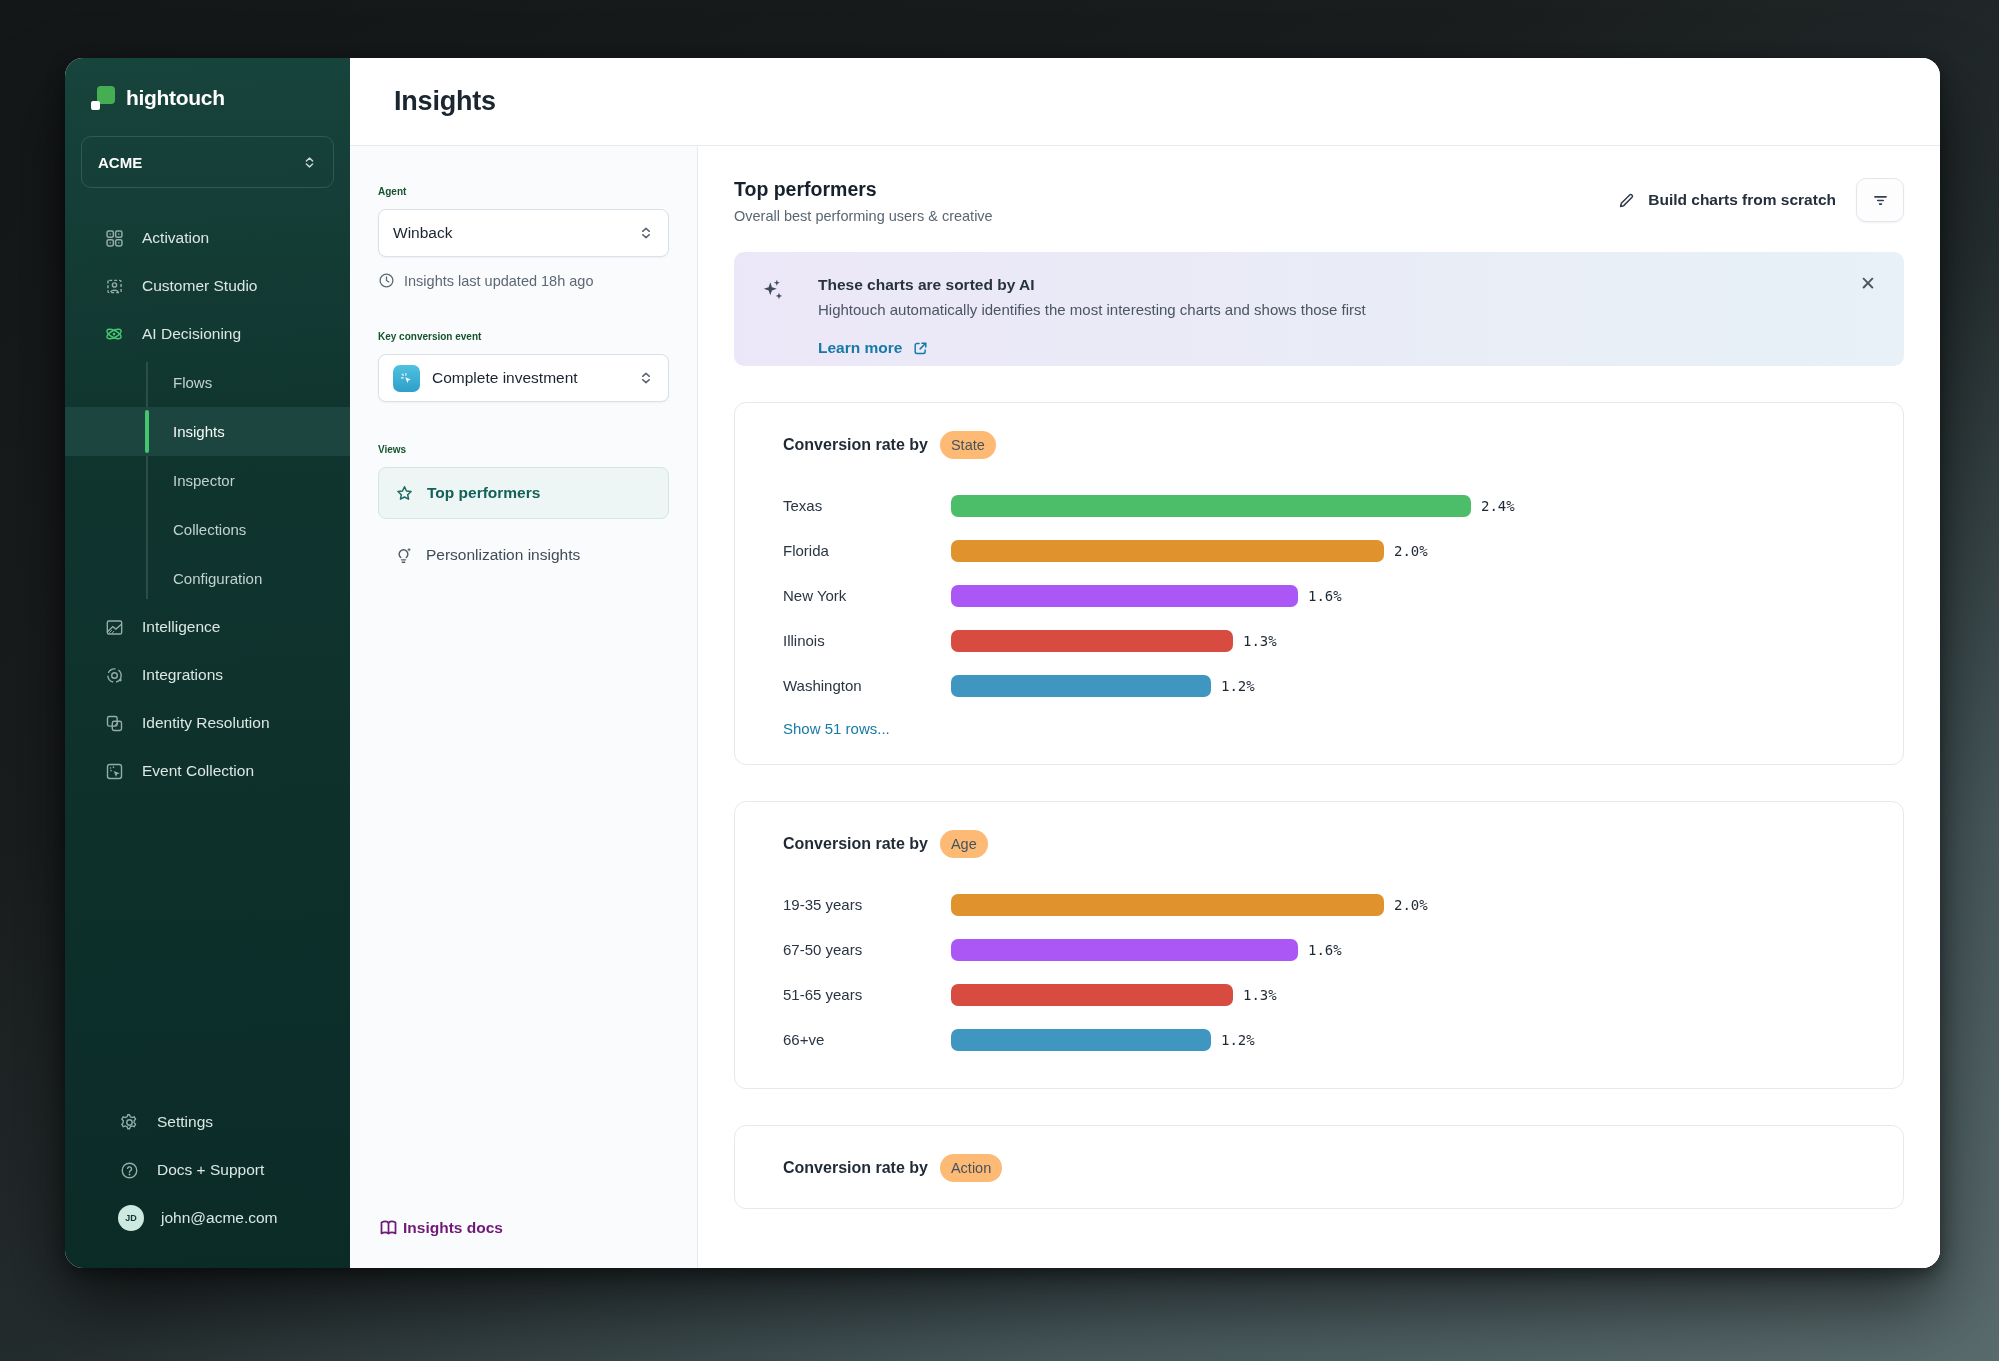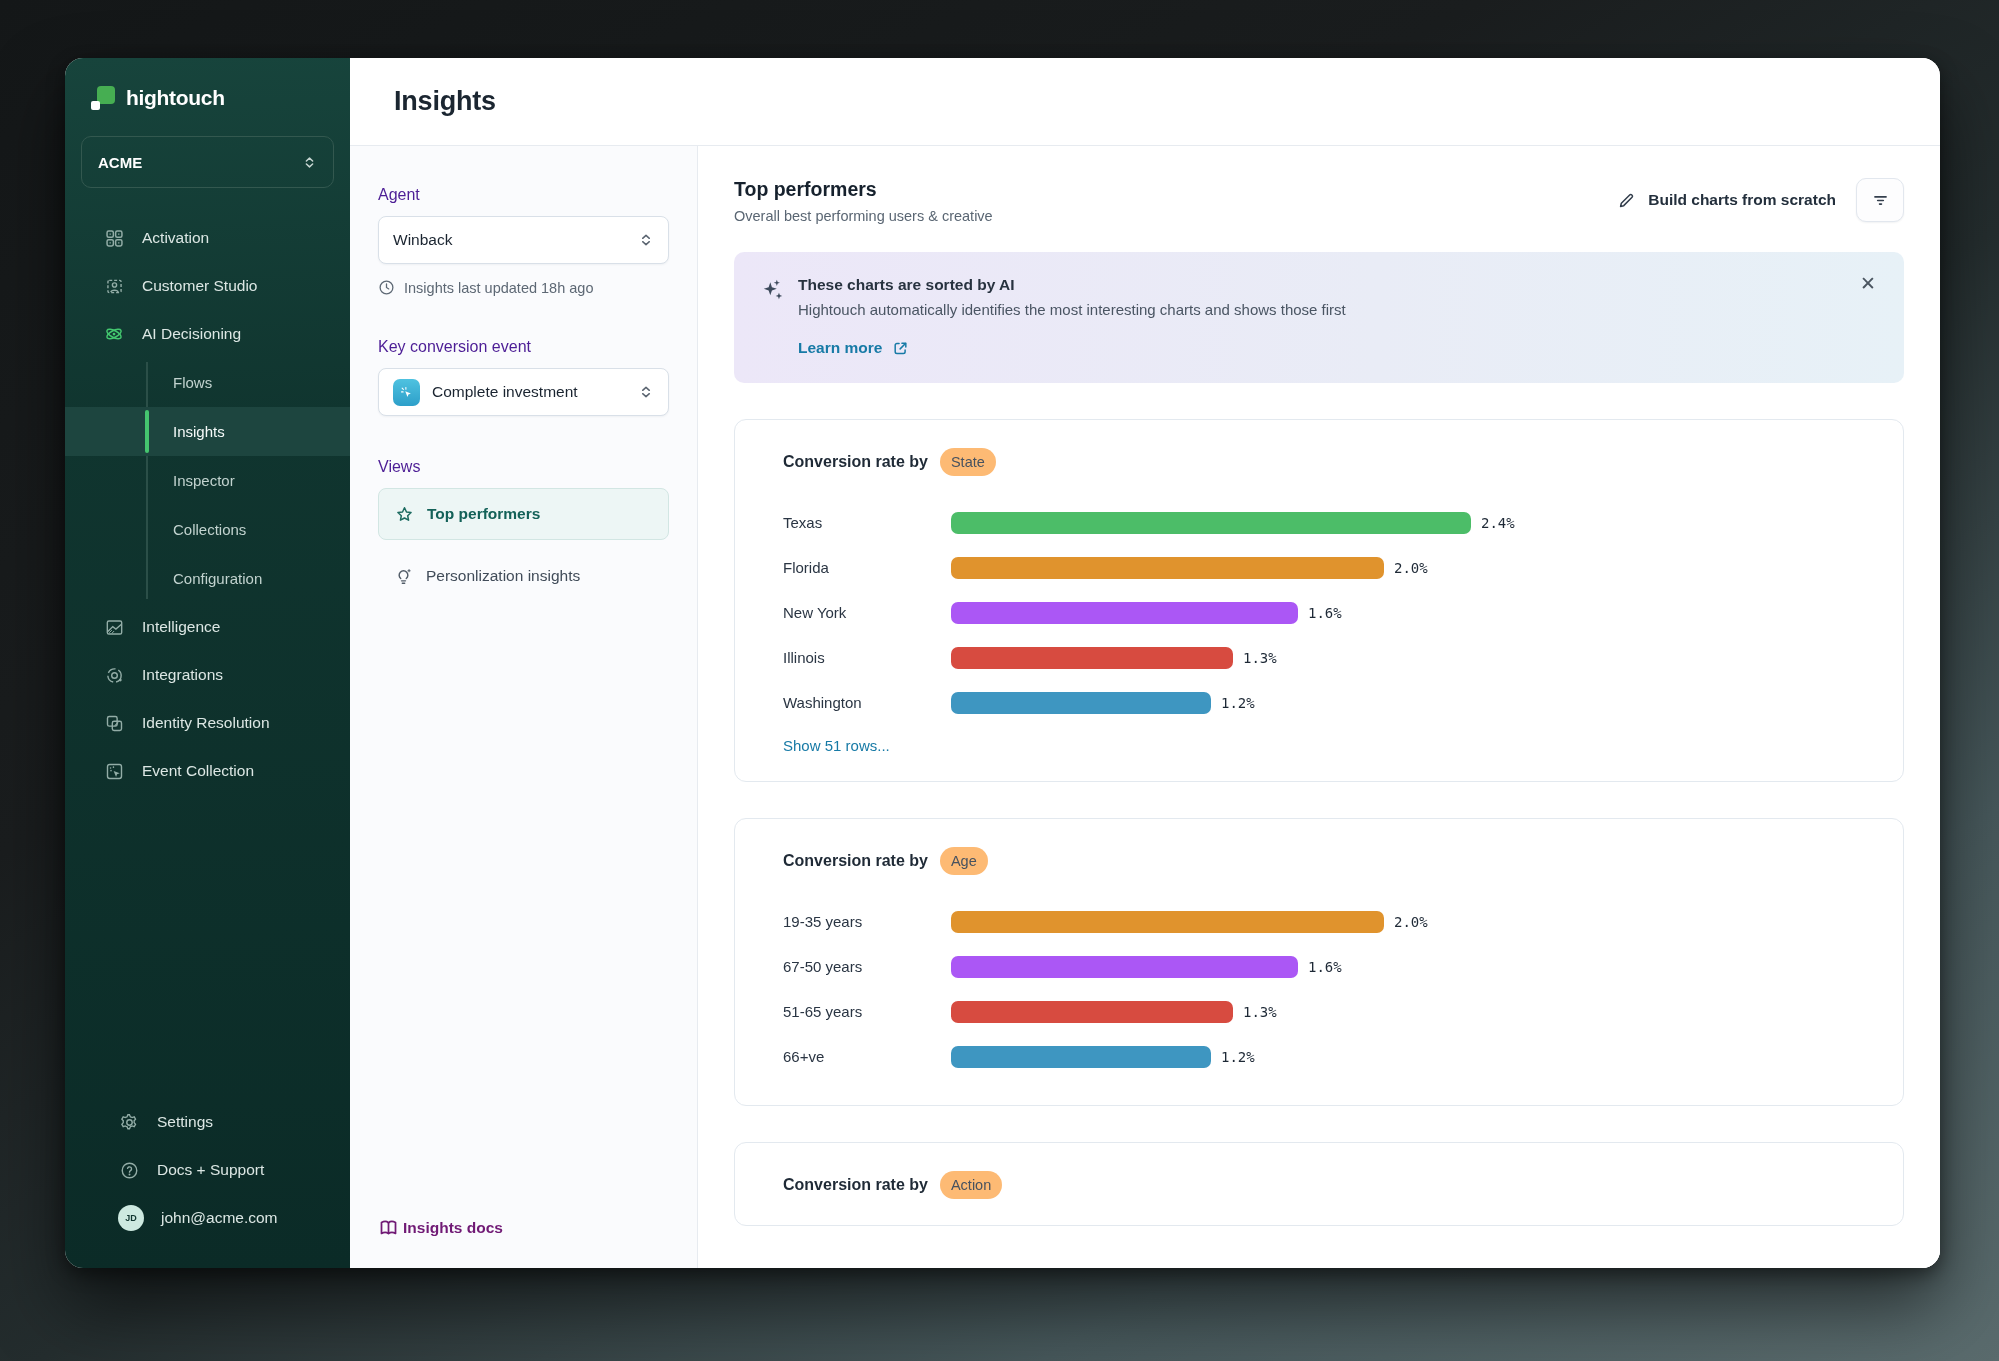--- a/index.html
+++ b/index.html
@@ -45,21 +45,21 @@
   
   .right-col { flex:1; display:flex; flex-direction:column; min-width:0; background:#fff; }
   .topbar { height:88px; flex:0 0 88px; border-bottom:1px solid #e7ebf0; display:flex; align-items:center; padding-left:44px; }
   .topbar h1 { font-size:27px; font-weight:700; color:#1b2631; letter-spacing:-.2px; }
   .content-row { flex:1; display:flex; min-height:0; }
   
   .filter-panel {
     width:348px; flex:0 0 348px; background:#fafbfd; border-right:1px solid #e7ebf0;
     padding:40px 28px 30px; display:flex; flex-direction:column;
   }
-  .fp-label { font-size:16px; font-weight:400; color:#4c1d95; margin-bottom:12px; }
+  .fp-label { font-size:10px; font-weight:700; color:#14532d; margin-bottom:12px; }
   .select {
     background:#fff; border:1px solid #d9e0e8; border-radius:8px; height:48px;
     display:flex; align-items:center; padding:0 14px; gap:12px; cursor:pointer;
     box-shadow:0 1px 2px rgba(20,30,50,.05); font-size:15.5px; color:#1a2430;
   }
   .select .grow { flex:1; }
   .select .chev { color:#5a6470; flex:0 0 16px; display:flex; }
   .updated-row { display:flex; align-items:center; gap:9px; margin-top:15px; color:#5d6874; font-size:14.5px; }
   .updated-row .ico { display:flex; color:#5d6874; }
   .section-gap { margin-top:42px; }
@@ -85,23 +85,23 @@
   .main-sub { margin-top:7px; font-size:14.5px; color:#5a6673; }
   .head-actions { display:flex; align-items:center; gap:20px; }
   .build-btn { display:flex; align-items:center; gap:12px; font-size:15.5px; font-weight:700; color:#232f3c; cursor:pointer; }
   .build-btn .ico { display:flex; color:#333e4c; }
   .filter-btn {
     width:48px; height:44px; border:1px solid #e2e7ee; border-radius:10px; background:#fdfdfe;
     display:flex; align-items:center; justify-content:center; color:#343f4d; cursor:pointer;
     box-shadow:0 1px 2px rgba(20,30,50,.06);
   }
   .banner {
-    position:relative; margin-top:28px; border-radius:10px; padding:24px 26px 26px;
+    position:relative; margin-top:28px; border-radius:10px; padding:24px 26px 9px;
     background:linear-gradient(90deg,#ece7f8 0%,#e9ecf6 55%,#e7f1f7 100%);
-    display:flex; gap:12px;
+    display:flex; gap:32px;
   }
   .banner .spark { color:#3d4a5c; flex:0 0 26px; padding-top:2px; }
   .banner-title { font-size:15.5px; font-weight:700; color:#27323f; }
   .banner-body { margin-top:7px; font-size:15px; color:#4a5563; }
   .banner-link { margin-top:21px; display:flex; align-items:center; gap:10px; color:#177aa6; font-size:15.5px; font-weight:600; cursor:pointer; }
   .banner-close { position:absolute; right:28px; top:22px; font-size:19px; color:#4a5560; cursor:pointer; line-height:1; }
   .card { margin-top:36px; border:1px solid #e3e9ef; border-radius:12px; background:#fff; padding:28px 48px 26px; }
   .card-title-row { display:flex; align-items:center; gap:12px; }
   .card-title { font-size:16px; font-weight:700; color:#1f2a36; }
   .badge { background:#fdba74; border-radius:14px; padding:6px 11px; font-size:14.5px; font-weight:500; color:#47525f; }

